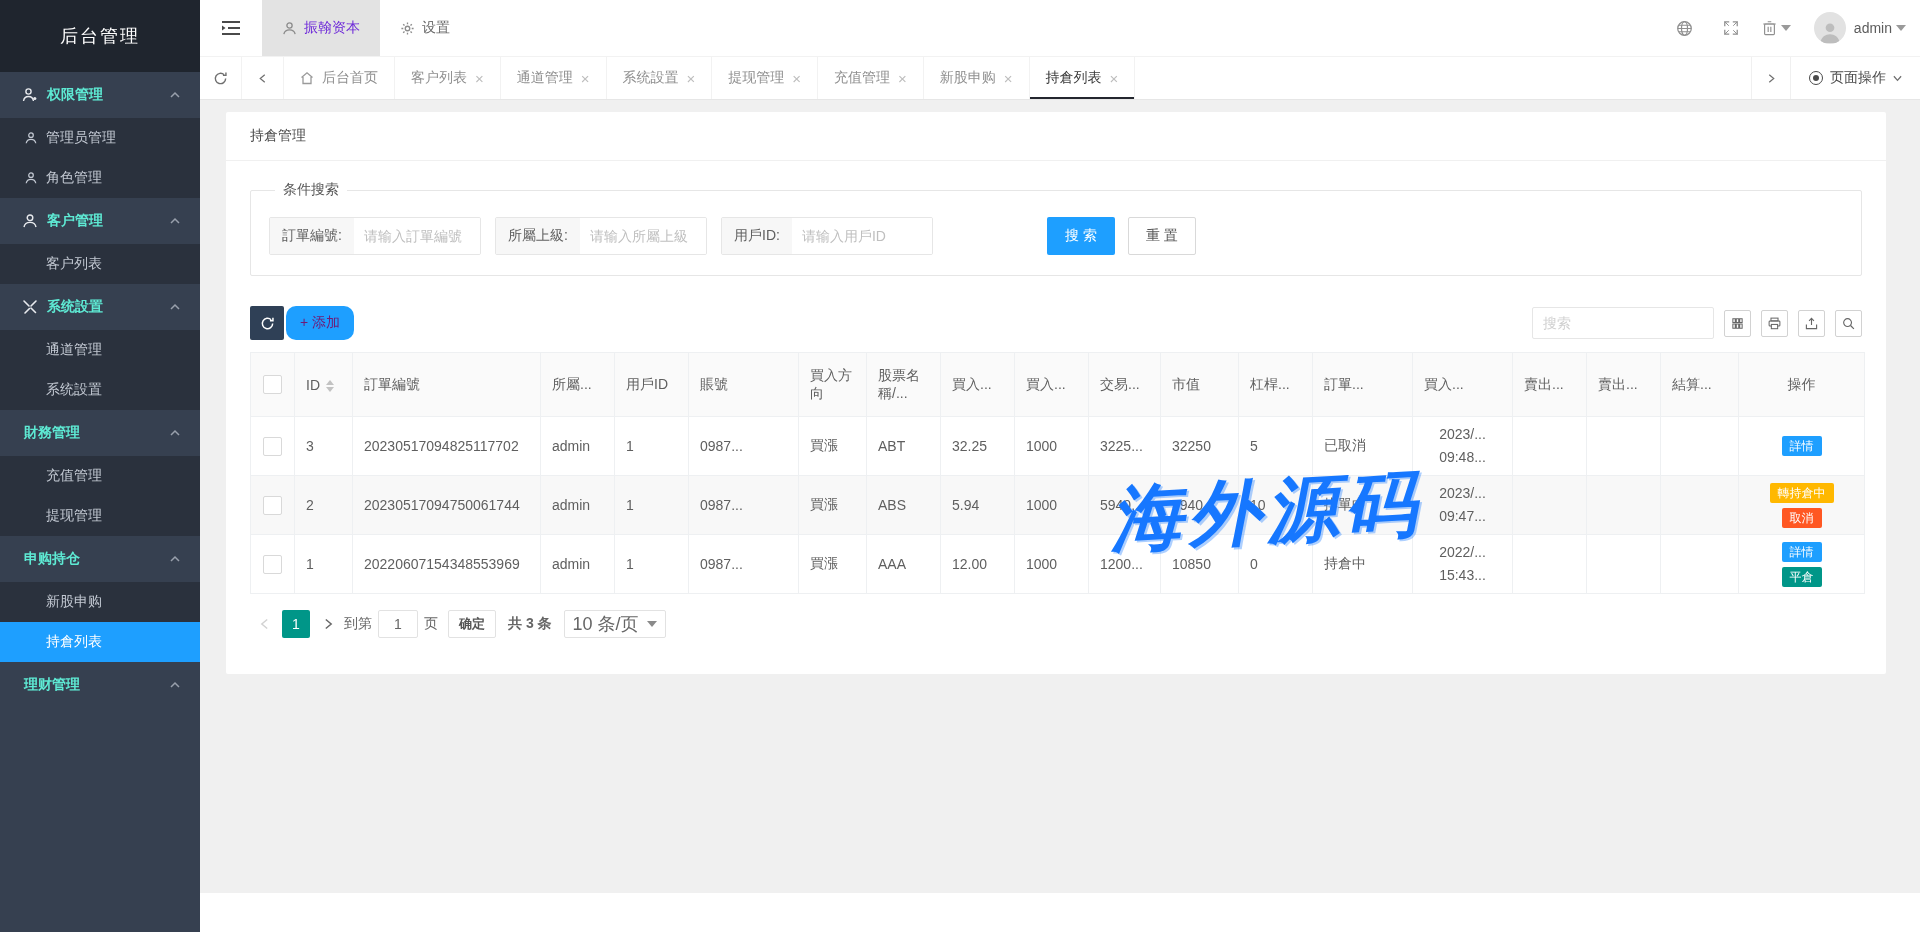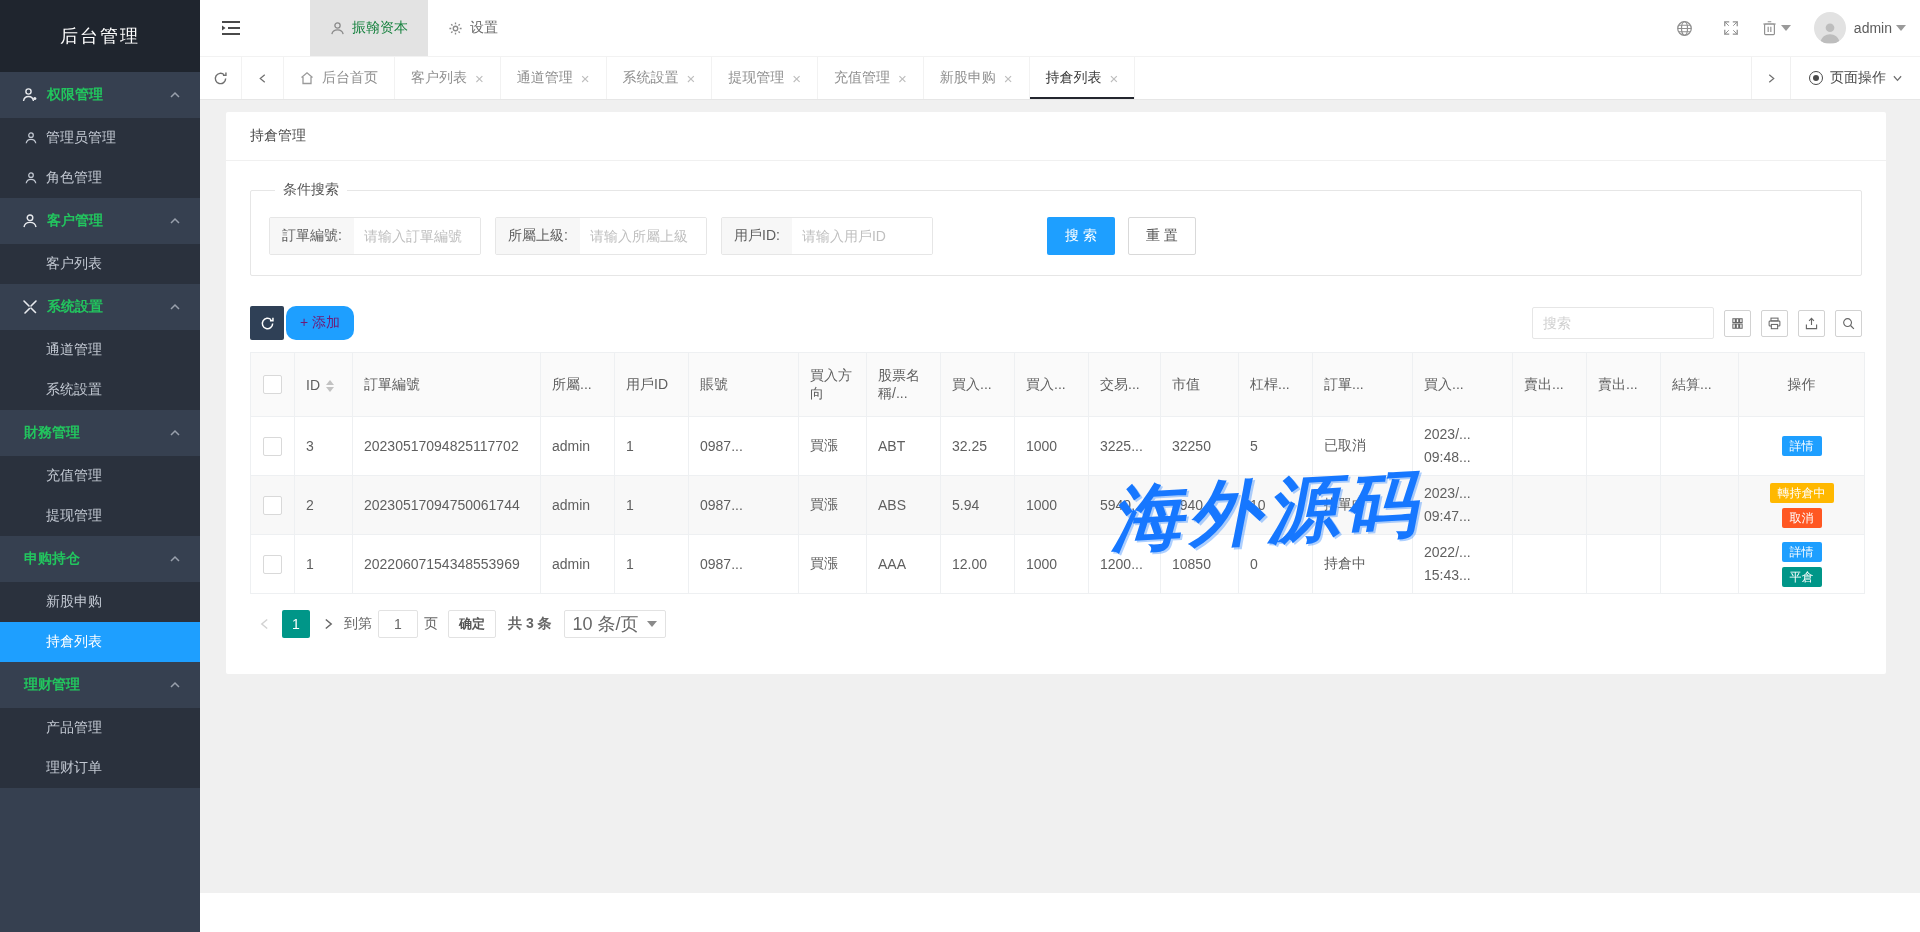--- a/index.html
+++ b/index.html
@@ -7,35 +7,35 @@
     font-family:"Liberation Sans","DejaVu Sans",sans-serif; font-size:14px; color:#666; background:#fff; }
 
   
   .app { display:flex; width:1920px; height:932px; }
   .sidebar { width:200px; height:932px; background:#364050; flex:none; display:flex; flex-direction:column; }
   .main { flex:1; display:flex; flex-direction:column; min-width:0; }
 
   
   .logo { height:72px; background:#1f252e; color:#fff; font-size:18px; display:flex; align-items:center; justify-content:center; letter-spacing:2px; flex:none; }
   .menu { flex:1; overflow:hidden; }
-  .menu-group { height:46px; display:flex; align-items:center; padding:0 20px 0 22px; color:#22c55e; cursor:pointer; }
+  .menu-group { height:46px; display:flex; align-items:center; padding:0 20px 0 22px; color:#5eead4; cursor:pointer; }
   .menu-group .g-icon { width:16px; height:16px; margin-right:9px; color:#e8eaee; flex:none; }
   .menu-group.no-icon { padding-left:24px; }
   .menu-group .g-label { flex:1; font-weight:bold; font-size:14px; }
   .menu-group .chev { width:10px; height:10px; color:#99a0ac; flex:none; }
   .menu-children { background:#2a313d; }
   .menu-child { height:40px; display:flex; align-items:center; padding-left:46px; color:#c3c9d3; cursor:pointer; }
   .menu-child .c-icon { width:14px; height:14px; margin-right:8px; margin-left:-22px; color:#c3c9d3; }
   .menu-child.active { background:#1E9FFF; color:#fff; }
 
   
   .header { height:57px; background:#fff; display:flex; align-items:stretch; border-bottom:1px solid #f2f2f2; flex:none; }
   .burger { width:62px; display:flex; align-items:center; justify-content:center; color:#4a4a4a; cursor:pointer; }
   .ws-tab { display:flex; align-items:center; gap:7px; padding:0 20px; color:#6b6b6b; cursor:pointer; font-size:14px; }
-  .ws-tab.active { background:#e3e3e3; color:#15803d;margin-left:48px; }
+  .ws-tab.active { background:#e3e3e3; color:#6d28d9; }
   .ws-tab .t-icon { width:15px; height:15px; color:#8b8b8b; }
   .hd-right { margin-left:auto; display:flex; align-items:center; padding-right:14px; }
   .hd-icon-btn { width:46px; height:57px; display:flex; align-items:center; justify-content:center; color:#8f8f8f; cursor:pointer; }
   .caret { width:0; height:0; border-left:5px solid transparent; border-right:5px solid transparent; border-top:6px solid #9a9a9a; display:inline-block; margin-left:4px; }
   .avatar { width:32px; height:32px; border-radius:50%; background:#e2e2e2; display:flex; align-items:flex-end; justify-content:center; overflow:hidden; margin:0 8px 0 14px; }
   .user-name { color:#5c5c5c; cursor:pointer; display:flex; align-items:center; }
 
   
   .tabbar { height:43px; background:#fff; border-bottom:1px solid #e6e6e6; display:flex; align-items:stretch; flex:none; }
   .tb-cell { width:42px; display:flex; align-items:center; justify-content:center; color:#6f6f6f; border-right:1px solid #f2f2f2; cursor:pointer; flex:none; }
@@ -88,21 +88,21 @@
   table.stk th, table.stk td { border:1px solid #eef0f2; padding:6px 11px; text-align:left; color:#5f5f5f; font-weight:normal; font-size:14px; overflow:hidden; word-break:break-all; }
   table.stk thead th { height:64px; background:#fafafa; }
   table.stk tbody td { height:54px; }
   table.stk tbody tr.stripe td { background:#f8f8f8; }
   .cell-check { text-align:center !important; }
   .cbox { display:inline-block; width:19px; height:19px; border:1px solid #d9d9d9; border-radius:2px; background:#fff; vertical-align:middle; cursor:pointer; }
   .sort { display:inline-flex; flex-direction:column; gap:2px; margin-left:6px; vertical-align:middle; }
   .sort i { width:0; height:0; border-left:4px solid transparent; border-right:4px solid transparent; display:block; }
   .sort .up { border-bottom:5px solid #c2c2c2; }
   .sort .dn { border-top:5px solid #c2c2c2; }
-  .time-cell div { line-height:23px; }
+  .time-cell div { line-height:23px;text-align:center; }
   .ops-cell { text-align:center !important; }
   .ops-stack { display:flex; flex-direction:column; align-items:center; gap:5px; }
   .tag-btn { border:0; border-radius:2px; color:#fff; font-size:12px; padding:4px 8px; cursor:pointer; white-space:nowrap; font-family:inherit; line-height:1; }
 
   
   .watermark { position:absolute; left:860px; top:112px; font-size:72px; font-weight:bold; font-style:italic; letter-spacing:6px; transform:rotate(-3deg); pointer-events:none; white-space:nowrap; z-index:5; text-shadow:2px 2px 0 rgba(22,119,255,.35); }
 
   
   .pager { display:flex; align-items:center; margin-top:16px; color:#666; }
   .pg-arrow { width:28px; height:28px; display:flex; align-items:center; justify-content:center; color:#d2d2d2; cursor:pointer; }
@@ -239,28 +239,20 @@
         </div>
       </div>
 
       <div class="menu-group no-icon">
         <span class="g-label">理财管理</span>
         <span class="chev">
             <svg viewBox="0 0 10 10" width="10" height="10">
               <polyline points="1,7 5,3 9,7" fill="none" stroke="currentColor" stroke-width="1.5"></polyline>
             </svg>
           </span>
-      </div>
-      <div class="menu-children">
-        <div class="menu-child">
-          <span>产品管理</span>
-        </div>
-        <div class="menu-child">
-          <span>理财订单</span>
-        </div>
       </div>
 
     </nav>
   </aside>
 
   <div class="main">
 
     <div class="header">
       <div class="burger">
         <svg viewBox="0 0 22 18" width="22" height="18">

